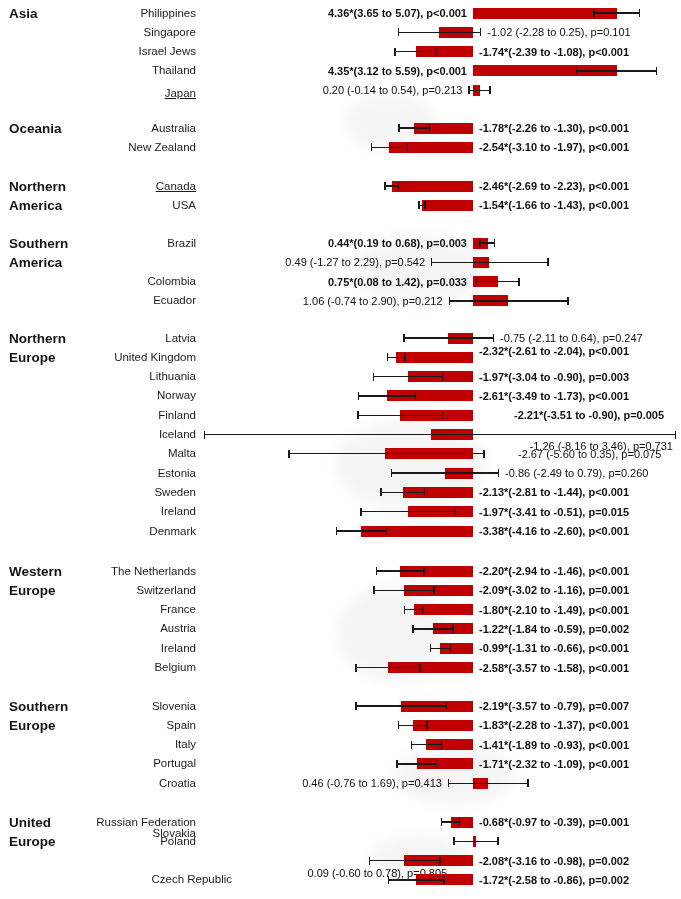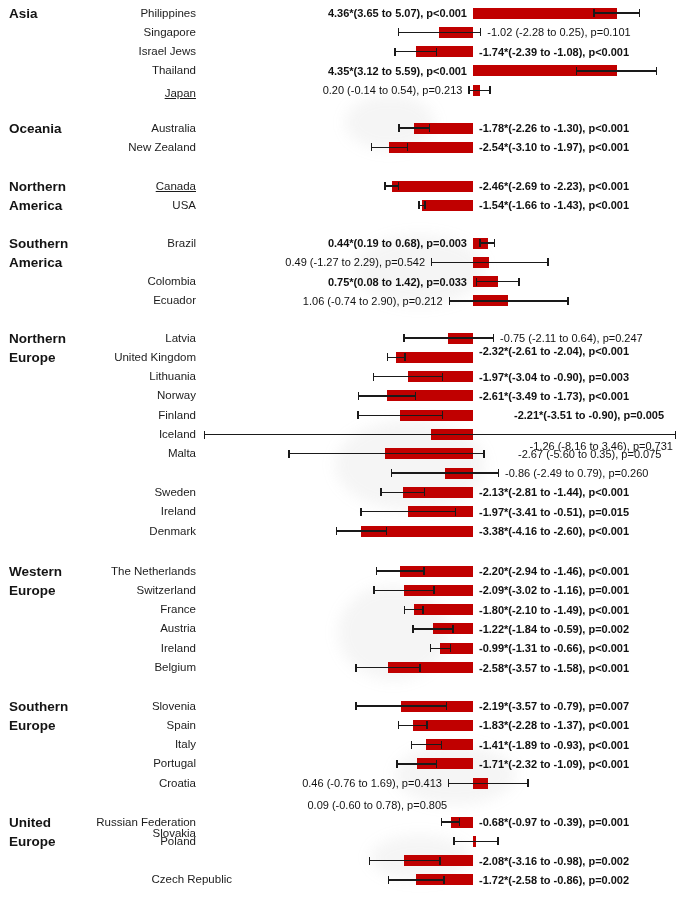--- a/index.html
+++ b/index.html
@@ -173,20 +173,21 @@
     <div class="ci-whisker" style="left: 203.72px; width: 472.23px; top: 433.8px;"></div>
     <div class="ci-cap" style="left: 203.72px; top: 430.5px;"></div>
     <div class="ci-cap" style="left: 674.55px; top: 430.5px;"></div>
     <div class="estimate-label" style="right: 8.05px; top: 438.5px;">-1.26 (-8.16 to 3.46), p=0.731</div>
     <div class="country-label" style="top: 446.3px;">Malta</div>
     <div class="estimate-bar" style="left: 384.89px; width: 88.11px; top: 448.3px; background: rgb(192, 0, 0);"></div>
     <div class="ci-whisker" style="left: 288.2px; width: 196.35px; top: 453.1px;"></div>
     <div class="ci-cap" style="left: 288.2px; top: 449.8px;"></div>
     <div class="ci-cap" style="left: 483.15px; top: 449.8px;"></div>
     <div class="estimate-label" style="left: 518px; top: 446.8px;">-2.67 (-5.60 to 0.35), p=0.075</div>
+    <div class="country-label" style="top: 465.6px;">Estonia</div>
     <div class="estimate-bar" style="left: 444.62px; width: 28.38px; top: 467.6px; background: rgb(192, 0, 0);"></div>
     <div class="ci-whisker" style="left: 390.83px; width: 108.24px; top: 472.4px;"></div>
     <div class="ci-cap" style="left: 390.83px; top: 469.1px;"></div>
     <div class="ci-cap" style="left: 497.67px; top: 469.1px;"></div>
     <div class="estimate-label" style="left: 505.07px; top: 466.1px;">-0.86 (-2.49 to 0.79), p=0.260</div>
     <div class="country-label" style="top: 484.9px;">Sweden</div>
     <div class="estimate-bar" style="left: 402.71px; width: 70.29px; top: 486.9px; background: rgb(192, 0, 0);"></div>
     <div class="ci-whisker" style="left: 380.27px; width: 45.21px; top: 491.7px;"></div>
     <div class="ci-cap" style="left: 380.27px; top: 488.4px;"></div>
     <div class="ci-cap" style="left: 424.08px; top: 488.4px;"></div>
@@ -279,21 +280,21 @@
     <div class="estimate-bar" style="left: 450.56px; width: 22.44px; top: 816.5px; background: rgb(192, 0, 0);"></div>
     <div class="ci-whisker" style="left: 440.99px; width: 19.14px; top: 821.3px;"></div>
     <div class="ci-cap" style="left: 440.99px; top: 818px;"></div>
     <div class="ci-cap" style="left: 458.73px; top: 818px;"></div>
     <div class="estimate-label sig" style="left: 479px; top: 815px;">-0.68*(-0.97 to -0.39), p=0.001</div>
     <div class="country-label" style="top: 833.8px;">Poland</div>
     <div class="estimate-bar" style="left: 473px; width: 3px; top: 835.8px; background: rgb(192, 0, 0);"></div>
     <div class="ci-whisker" style="left: 453.2px; width: 45.54px; top: 840.6px;"></div>
     <div class="ci-cap" style="left: 453.2px; top: 837.3px;"></div>
     <div class="ci-cap" style="left: 497.34px; top: 837.3px;"></div>
-    <div class="estimate-label" style="right: 233.8px; top: 798px; text-align: right;">0.09 (-0.60 to 0.78), p=0.805</div>
+    <div class="estimate-label" style="right: 233.8px; top: 866px; text-align: right;">0.09 (-0.60 to 0.78), p=0.805</div>
     <div class="country-label" style="top: 826px;">Slovakia</div>
     <div class="estimate-bar" style="left: 404.36px; width: 68.64px; top: 855.1px; background: rgb(192, 0, 0);"></div>
     <div class="ci-whisker" style="left: 368.72px; width: 71.94px; top: 859.9px;"></div>
     <div class="ci-cap" style="left: 368.72px; top: 856.6px;"></div>
     <div class="ci-cap" style="left: 439.26px; top: 856.6px;"></div>
     <div class="estimate-label sig" style="left: 479px; top: 853.6px;">-2.08*(-3.16 to -0.98), p=0.002</div>
     <div class="country-label" style="top: 872.4px; padding-left: 36px;">Czech Republic</div>
     <div class="estimate-bar" style="left: 416.24px; width: 56.76px; top: 874.4px; background: rgb(192, 0, 0);"></div>
     <div class="ci-whisker" style="left: 387.86px; width: 56.76px; top: 879.2px;"></div>
     <div class="ci-cap" style="left: 387.86px; top: 875.9px;"></div>

